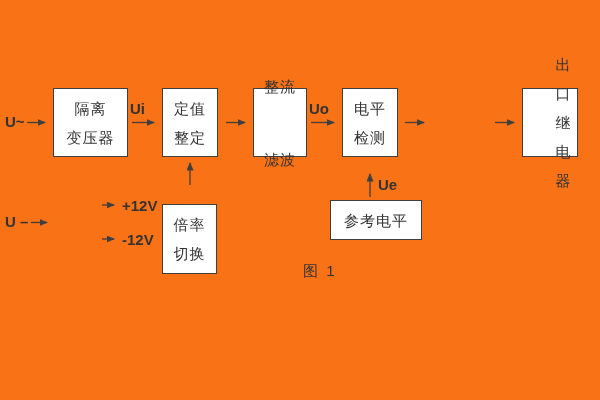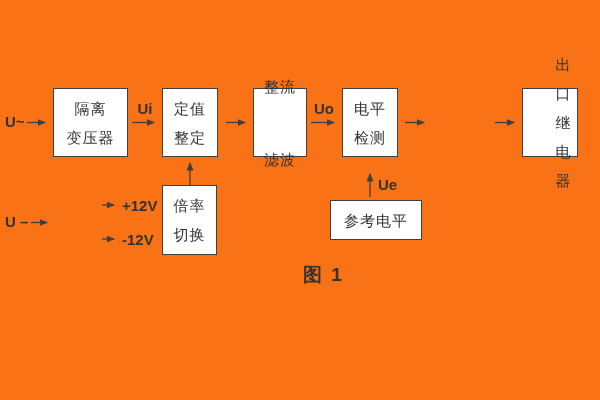--- a/index.html
+++ b/index.html
@@ -29,25 +29,25 @@
     line-height: 29px;
     text-align: center;
     box-sizing: border-box;
   }
   .lbl {
     position: absolute;
     font-size: 15px;
     font-weight: 600;
     white-space: nowrap;
   }
-  .lbl.center { text-align: center; }
+  .lbl.center { }
   .caption {
     position: absolute;
-    font-size: 19px;
-    font-weight: 700;
+    font-size: 15px;
+    font-weight: 400;
     letter-spacing: 2px;
   }
   #wires {
     position: absolute;
     left: 0;
     top: 0;
     pointer-events: none;
   }
   #wires line { stroke: #3f3f3f; stroke-width: 1.3; }
 </style>
@@ -95,21 +95,21 @@
     <span>检测</span>
   </div>
 
 
   <div class="blk" style="left:522px; top:88px; width:56px; height:69px;padding-left:27px;">
     <span>出口</span>
     <span>继电器</span>
   </div>
 
 
-  <div class="blk" style="left:162px; top:185px; width:55px; height:70px;">
+  <div class="blk" style="left:162px; top:204px; width:55px; height:70px;">
     <span>倍率</span>
     <span>切换</span>
   </div>
 
   <div class="blk" style="left:330px; top:200px; width:92px; height:40px;">
     <span>参考电平</span>
   </div>
 
   <span class="lbl" style="left:5px; top:113px;">U~</span>
   <span class="lbl" style="left:5px; top:213px;">U –</span>

